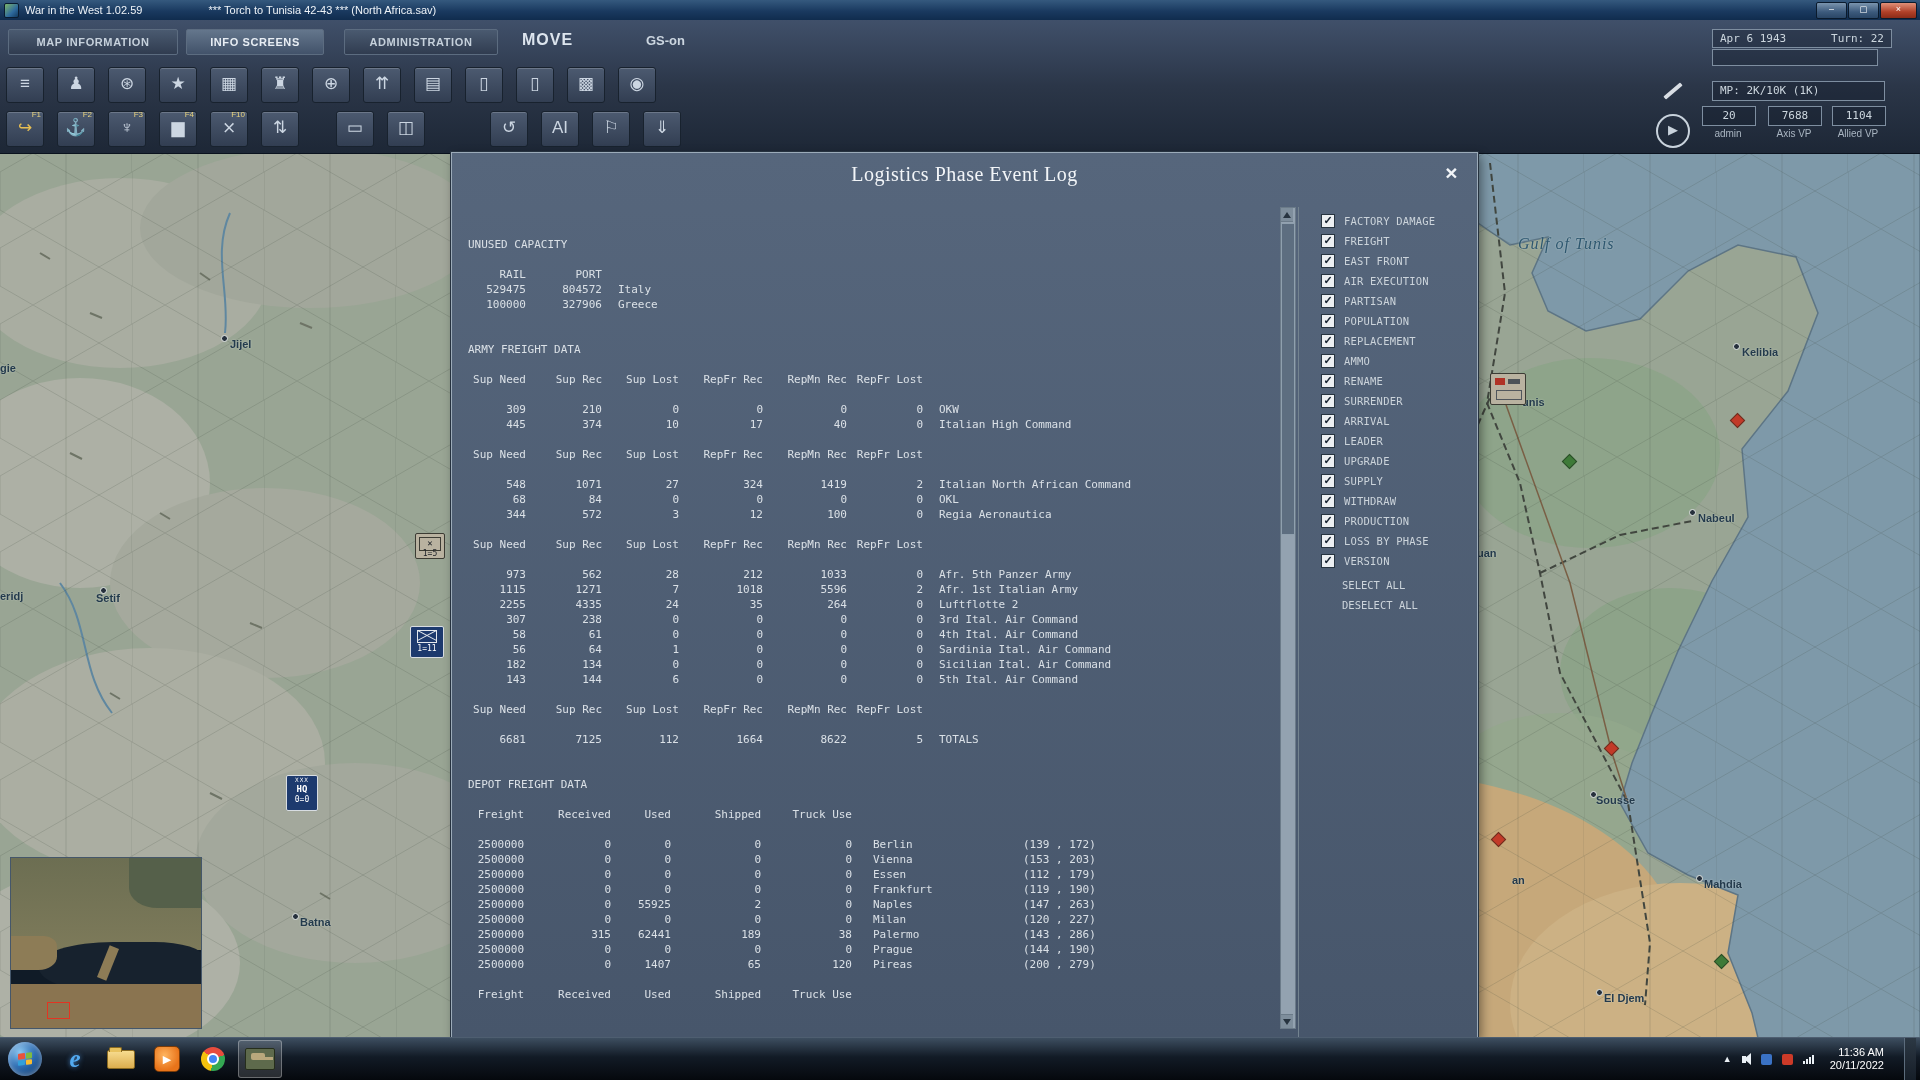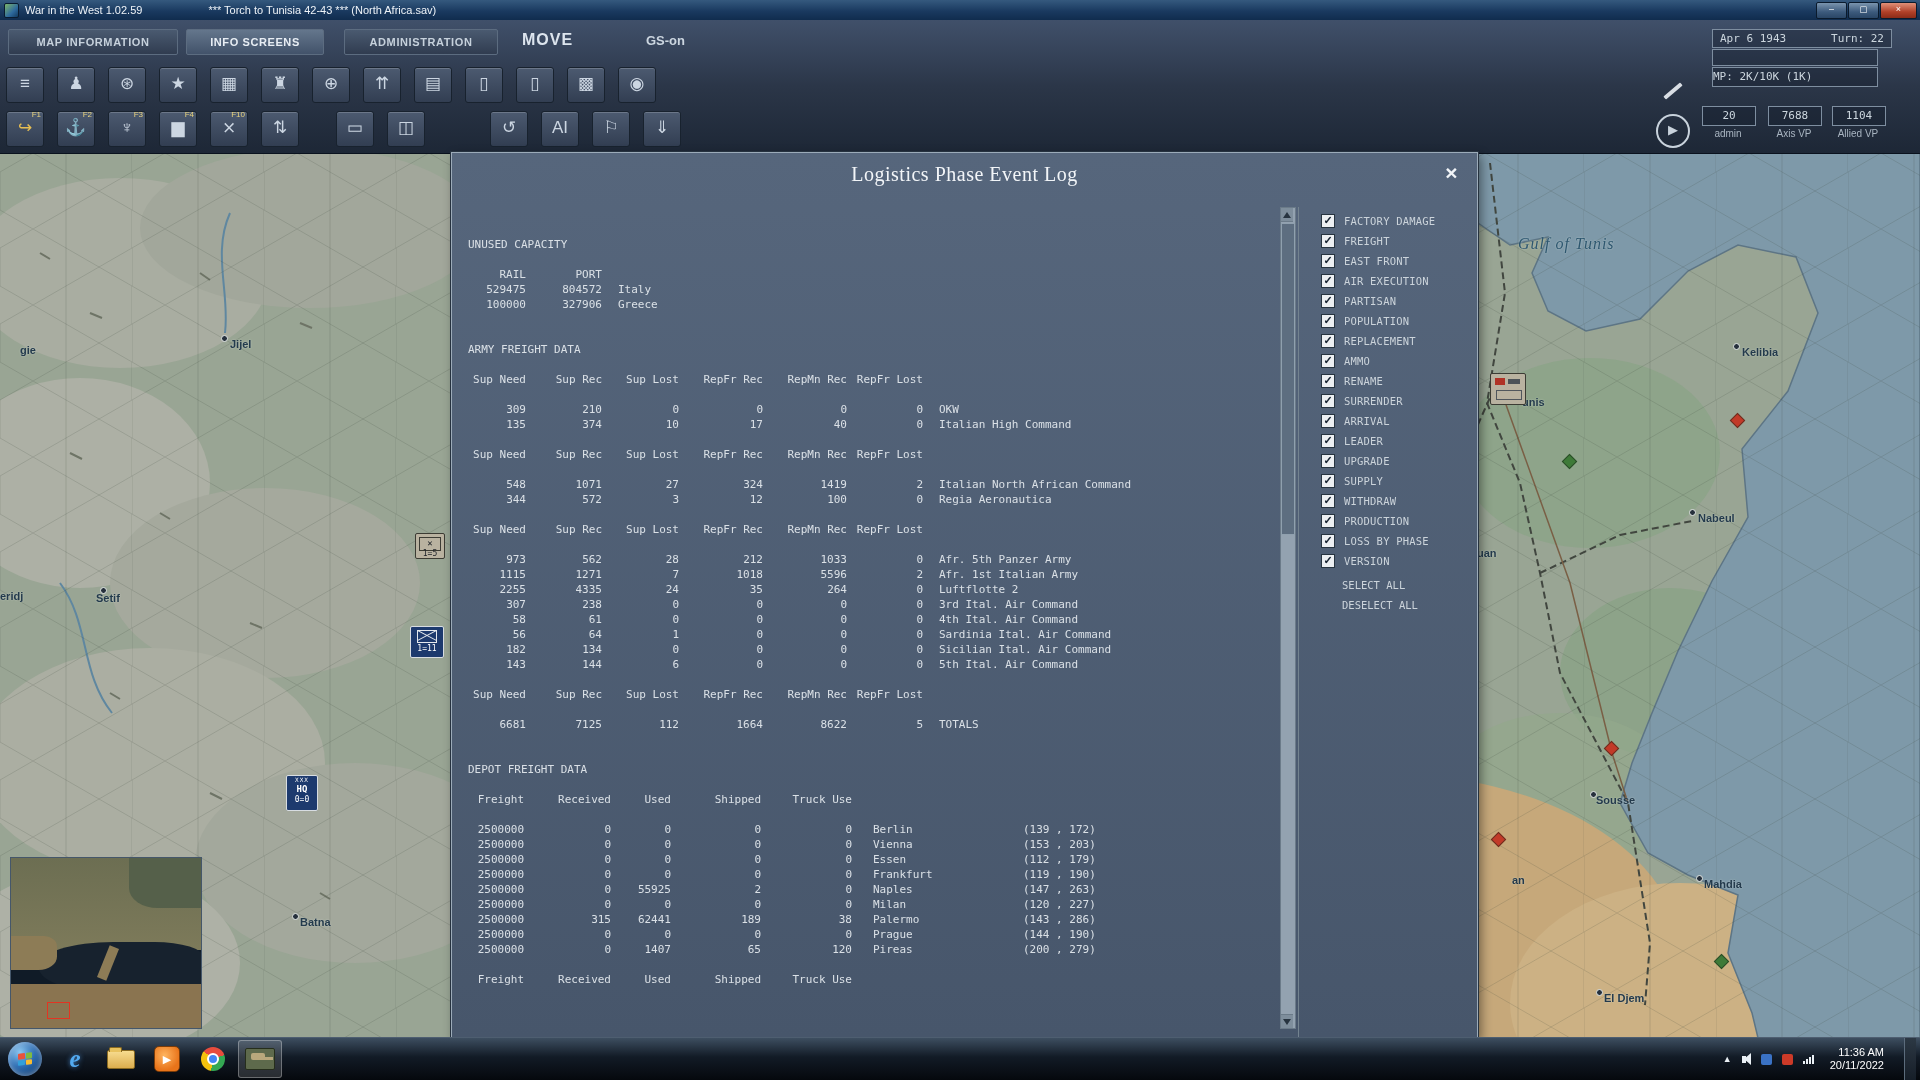--- a/index.html
+++ b/index.html
@@ -23,21 +23,21 @@
   #toolbar2{position:absolute;top:91px;left:6px;display:flex;gap:13px;}
   .tool{width:36px;height:34px;background:linear-gradient(#4c5a70,#323e52);border:1px solid #18222e;border-radius:3px;box-shadow:inset 0 1px 0 rgba(255,255,255,.18);color:#ccd6e2;font-size:17px;line-height:32px;text-align:center;position:relative;}
   .tool .glyph{pointer-events:none;}
   .tool .fkey{position:absolute;top:-1px;right:2px;font-size:8px;line-height:8px;color:#e8d27e;}
   #toolbar2 .tool:nth-child(1){color:#e5bd52;}
   #toolbar2 .tool:nth-child(7){margin-left:24px;}
   #toolbar2 .tool:nth-child(9){margin-left:52px;}
   .ib{position:absolute;border:1px solid #7e8ea0;background:rgba(16,26,40,.35);color:#ccd6de;font-family:"DejaVu Sans Mono",monospace;font-size:11px;}
   #box-date{left:1712px;top:9px;width:164px;height:17px;display:flex;justify-content:space-between;align-items:center;padding:0 7px;}
   #box-empty{left:1712px;top:29px;width:164px;height:15px;}
-  #box-mp{left:1712px;top:47px;width:164px;height:18px;line-height:17px;}
+  #box-mp{left:1712px;top:61px;width:164px;height:18px;line-height:17px;padding-left:7px;}
   .statbox{position:absolute;top:86px;width:52px;height:18px;text-align:center;line-height:17px;}
   .statlbl{position:absolute;top:108px;width:60px;text-align:center;color:#a9b5c1;font-size:10px;}
   #pencil{position:absolute;left:1660px;top:58px;width:26px;height:26px;}
   #pencil .shaft{position:absolute;left:2px;top:11px;width:22px;height:4px;background:#d9dee4;transform:rotate(-40deg);border-radius:1px;}
   #playbtn{position:absolute;left:1656px;top:94px;width:30px;height:30px;border:2px solid #c8d2dc;border-radius:50%;color:#c8d2dc;font-size:13px;line-height:27px;text-align:center;}
 
   
   #map{position:absolute;top:153px;left:0;width:1920px;height:885px;background:#9aa695;z-index:1;}
   #map svg{position:absolute;top:0;left:0;}
   .maplabel{position:absolute;color:#233a4c;font-size:11px;font-weight:bold;text-shadow:0 0 2px rgba(230,235,230,.55);white-space:nowrap;}
@@ -158,21 +158,21 @@
 
     <div class="maplabel sea-label" style="left:1518px;top:82px;">Gulf of Tunis</div>
     <div class="maplabel" style="left:1742px;top:193px;">Kelibia</div>
     <div class="maplabel" style="left:1698px;top:359px;">Nabeul</div>
     <div class="maplabel" style="left:1596px;top:641px;">Sousse</div>
     <div class="maplabel" style="left:1704px;top:725px;">Mahdia</div>
     <div class="maplabel" style="left:1604px;top:839px;">El Djem</div>
     <div class="maplabel" style="left:230px;top:185px;">Jijel</div>
     <div class="maplabel" style="left:96px;top:439px;">Setif</div>
     <div class="maplabel" style="left:300px;top:763px;">Batna</div>
-    <div class="maplabel" style="left:0px;top:191px;padding-left:20px;">gie</div>
+    <div class="maplabel" style="left:0px;top:209px;">gie</div>
     <div class="maplabel" style="left:0px;top:437px;">eridj</div>
     <div class="maplabel" style="left:1477px;top:394px;">uan</div>
     <div class="maplabel" style="left:1512px;top:721px;">an</div>
     <div class="maplabel" style="left:1522px;top:243px;">unis</div>
 
     <div class="towndot" style="left:221px;top:182px;"></div>
     <div class="towndot" style="left:100px;top:434px;"></div>
     <div class="towndot" style="left:292px;top:760px;"></div>
     <div class="towndot" style="left:1733px;top:190px;"></div>
     <div class="towndot" style="left:1689px;top:356px;"></div>
@@ -333,36 +333,39 @@
           <div class="line">
             <span class="c a1">Sup Need</span><span class="c a2">Sup Rec</span><span class="c a3">Sup Lost</span><span class="c a4">RepFr Rec</span><span class="c a5">RepMn Rec</span><span class="c a6">RepFr Lost</span>
           </div>
           <div class="sp"></div>
 
             <div class="line">
               <span class="c a1">309</span><span class="c a2">210</span><span class="c a3">0</span><span class="c a4">0</span><span class="c a5">0</span><span class="c a6">0</span><span class="nm">OKW</span>
             </div>
 
             <div class="line">
-              <span class="c a1">135</span><span class="c a2">374</span><span class="c a3">10</span><span class="c a4">17</span><span class="c a5">40</span><span class="c a6">0</span><span class="nm">Italian High Command</span>
+              <span class="c a1">445</span><span class="c a2">374</span><span class="c a3">10</span><span class="c a4">17</span><span class="c a5">40</span><span class="c a6">0</span><span class="nm">Italian High Command</span>
             </div>
 
           <div class="sp"></div>
         </div>
 
         <div>
           <div class="line">
             <span class="c a1">Sup Need</span><span class="c a2">Sup Rec</span><span class="c a3">Sup Lost</span><span class="c a4">RepFr Rec</span><span class="c a5">RepMn Rec</span><span class="c a6">RepFr Lost</span>
           </div>
           <div class="sp"></div>
 
             <div class="line">
               <span class="c a1">548</span><span class="c a2">1071</span><span class="c a3">27</span><span class="c a4">324</span><span class="c a5">1419</span><span class="c a6">2</span><span class="nm">Italian North African Command</span>
             </div>
 
+            <div class="line">
+              <span class="c a1">68</span><span class="c a2">84</span><span class="c a3">0</span><span class="c a4">0</span><span class="c a5">0</span><span class="c a6">0</span><span class="nm">OKL</span>
+            </div>
 
 
             <div class="line">
               <span class="c a1">344</span><span class="c a2">572</span><span class="c a3">3</span><span class="c a4">12</span><span class="c a5">100</span><span class="c a6">0</span><span class="nm">Regia Aeronautica</span>
             </div>
 
           <div class="sp"></div>
         </div>
 
         <div>

